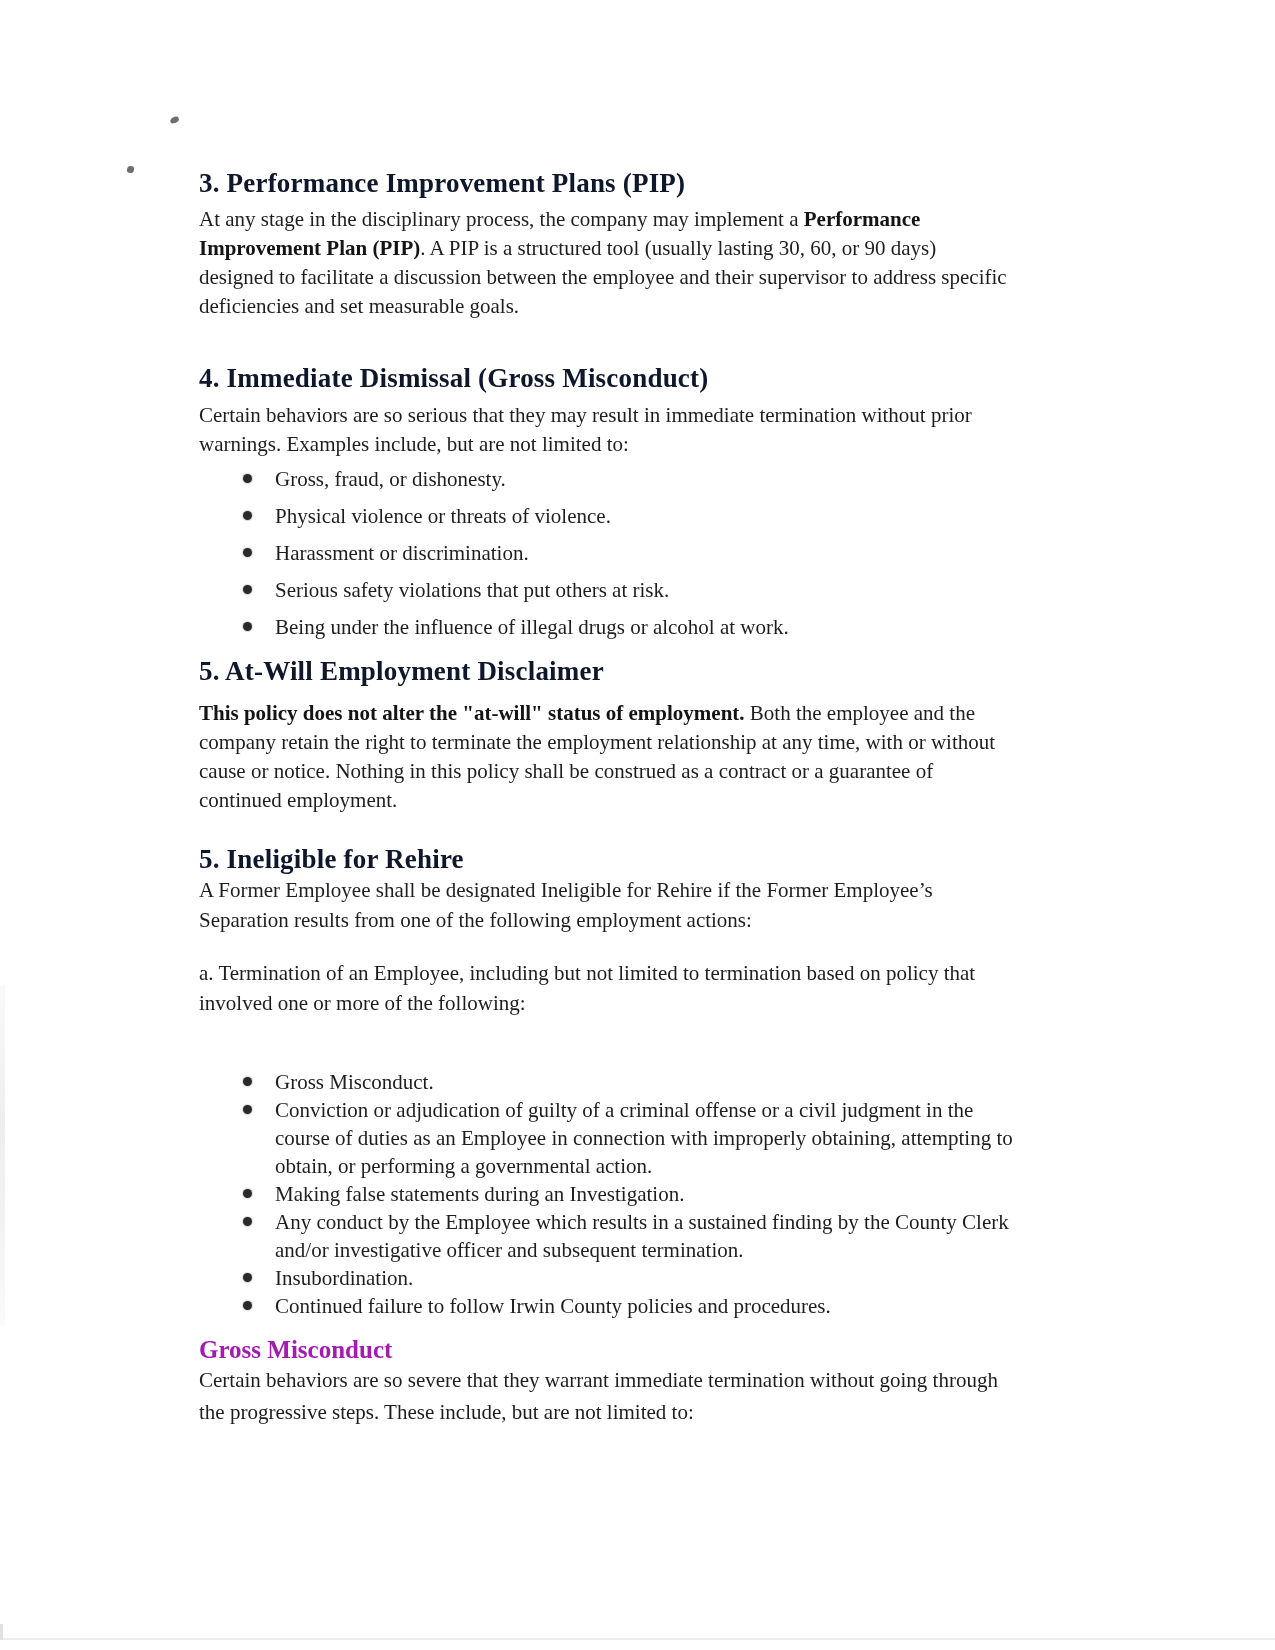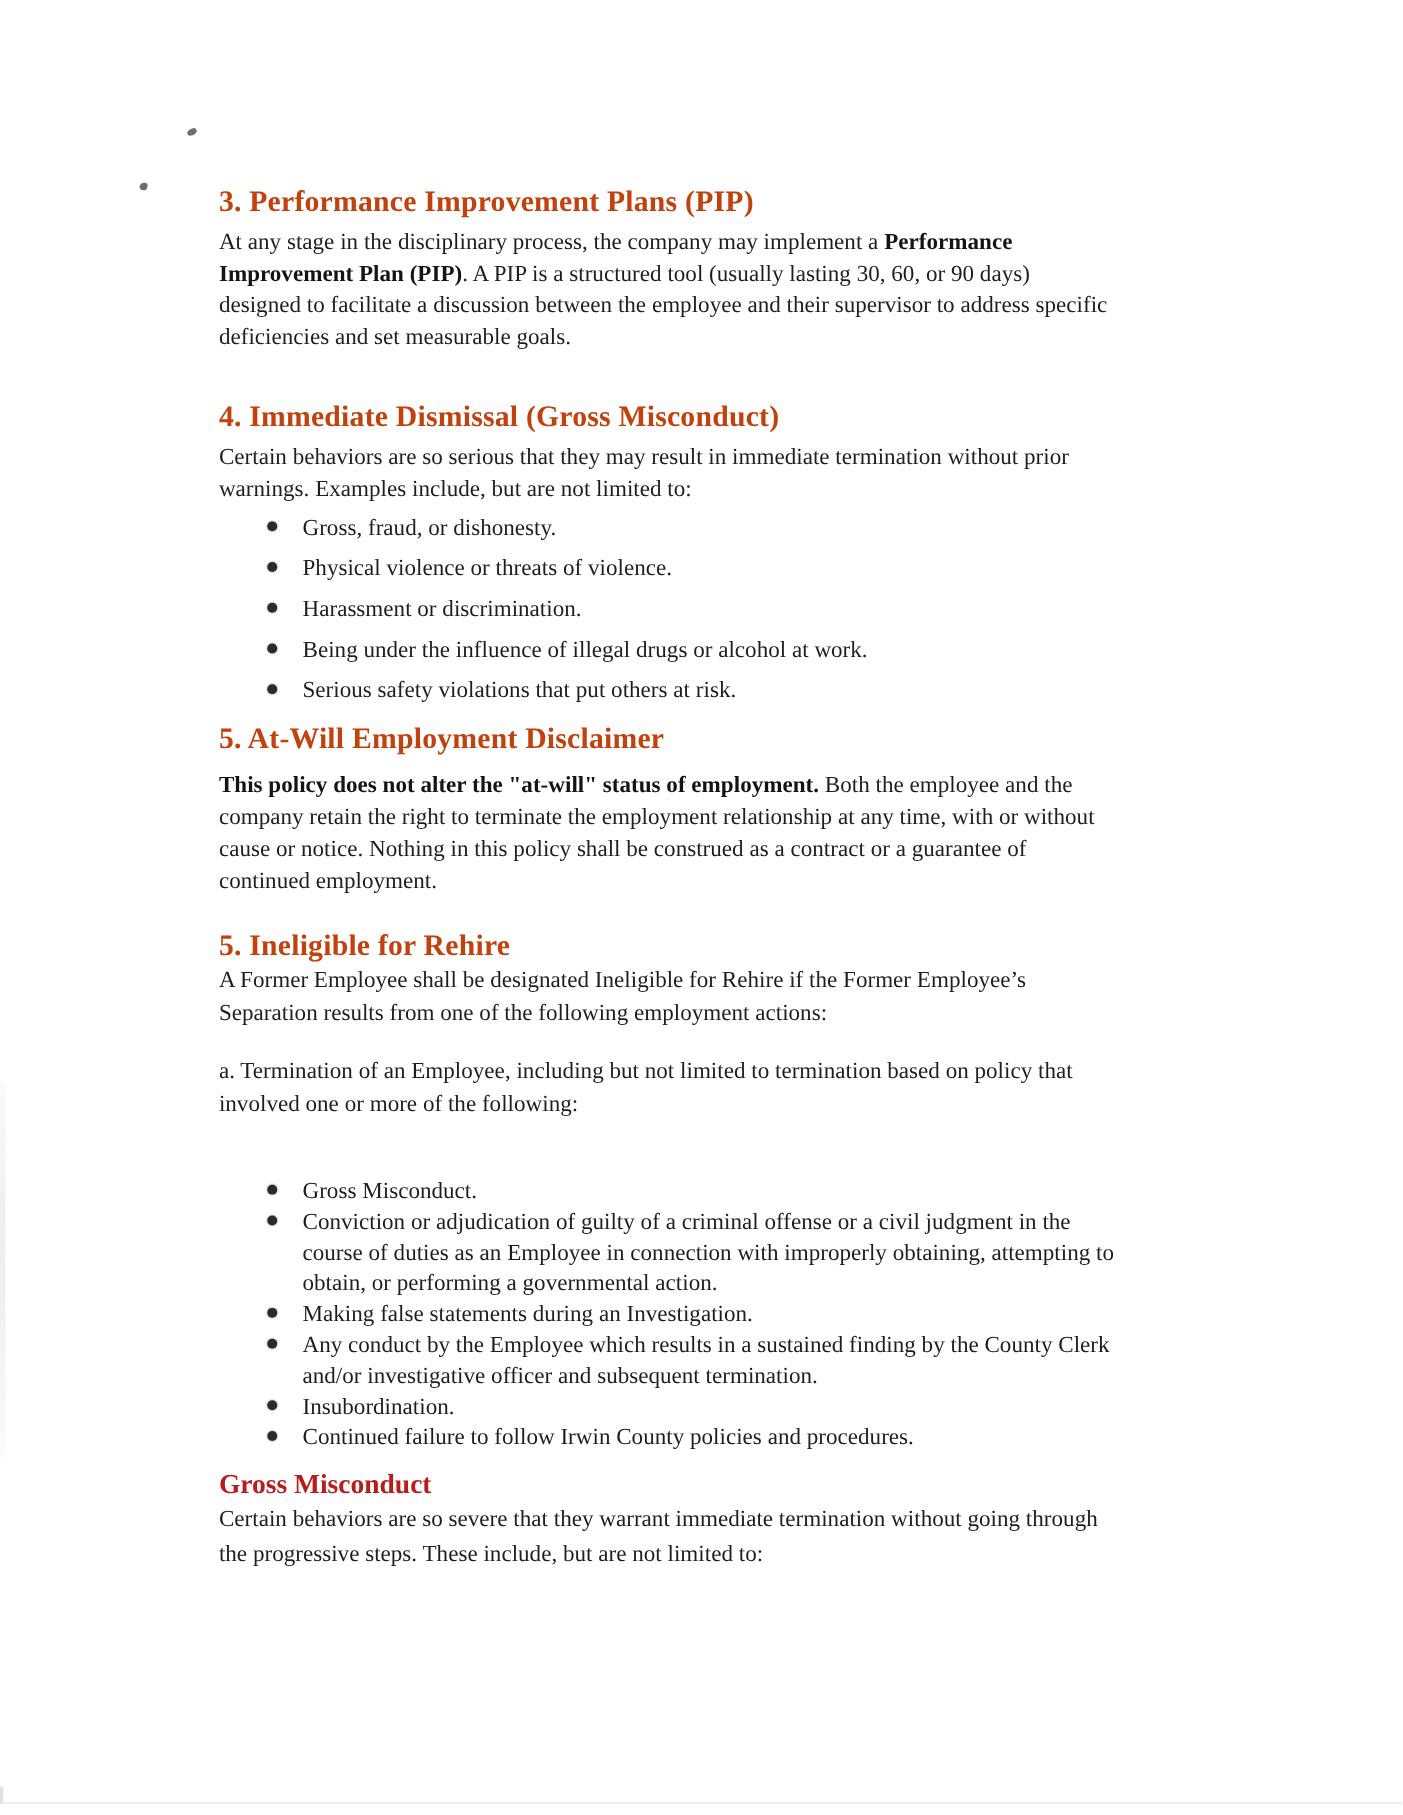--- a/index.html
+++ b/index.html
@@ -18,21 +18,21 @@
     left: 199px;
     top: 0;
     width: 814px;
     height: 1650px;
   }
   .abs { position: absolute; left: 0; right: 0; }
 
   h2.sec-heading {
     font-size: 27px;
     font-weight: bold;
-    color: #c2410c;
+    color: #0f172a;
     letter-spacing: 0.2px;
     line-height: 1.15;
   }
   .body-text {
     font-size: 21px;
     line-height: 29px;
     color: #1e1e1e;
   }
   .lh30 { line-height: 30px; }
   .lh32 { line-height: 32px; }
@@ -55,21 +55,21 @@
     border-radius: 50%;
     background: #2a2a2a;
     box-shadow: 0 0 1px 1px #9996;
   }
   ul.spaced li { line-height: 29px; margin-bottom: 8px; }
   ul.tight  li { line-height: 28px; margin-bottom: 0; }
 
   h3.sub-heading {
     font-size: 25px;
     font-weight: bold;
-    color: #b91c1c;
+    color: #a21caf;
     line-height: 1.1;
   }
 
   
   .speck {
     position: absolute;
     background: #4a4a4a;
     border-radius: 60% 40% 55% 45%;
     opacity: 0.8;
   }
@@ -103,22 +103,22 @@
     <p class="body-text abs" style="top:205px"><span>At any stage in the disciplinary process, the company may implement a </span><span class="bold-run">Performance Improvement Plan (PIP)</span><span>. A PIP is a structured tool (usually lasting 30, 60, or 90 days) designed to facilitate a discussion between the employee and their supervisor to address specific deficiencies and set measurable goals.</span></p>
 
     <h2 class="sec-heading abs" style="top:363px">4. Immediate Dismissal (Gross Misconduct)</h2>
 
     <p class="body-text abs" style="top:401px">Certain behaviors are so serious that they may result in immediate termination without prior warnings. Examples include, but are not limited to:</p>
 
     <ul class="bullets spaced abs" style="top:465px">
       <li>Gross, fraud, or dishonesty.</li>
       <li>Physical violence or threats of violence.</li>
       <li>Harassment or discrimination.</li>
+      <li>Serious safety violations that put others at risk.</li>
       <li>Being under the influence of illegal drugs or alcohol at work.</li>
-      <li>Serious safety violations that put others at risk.</li>
     </ul>
 
     <h2 class="sec-heading abs" style="top:656px">5. At-Will Employment Disclaimer</h2>
 
     <p class="body-text abs" style="top:699px"><span class="bold-run">This policy does not alter the "at-will" status of employment.</span><span> Both the employee and the company retain the right to terminate the employment relationship at any time, with or without cause or notice. Nothing in this policy shall be construed as a contract or a guarantee of continued employment.</span></p>
 
     <h2 class="sec-heading abs" style="top:844px">5. Ineligible for Rehire</h2>
 
     <p class="body-text lh30 abs" style="top:875px">A Former Employee shall be designated Ineligible for Rehire if the Former Employee’s Separation results from one of the following employment actions:</p>
 

